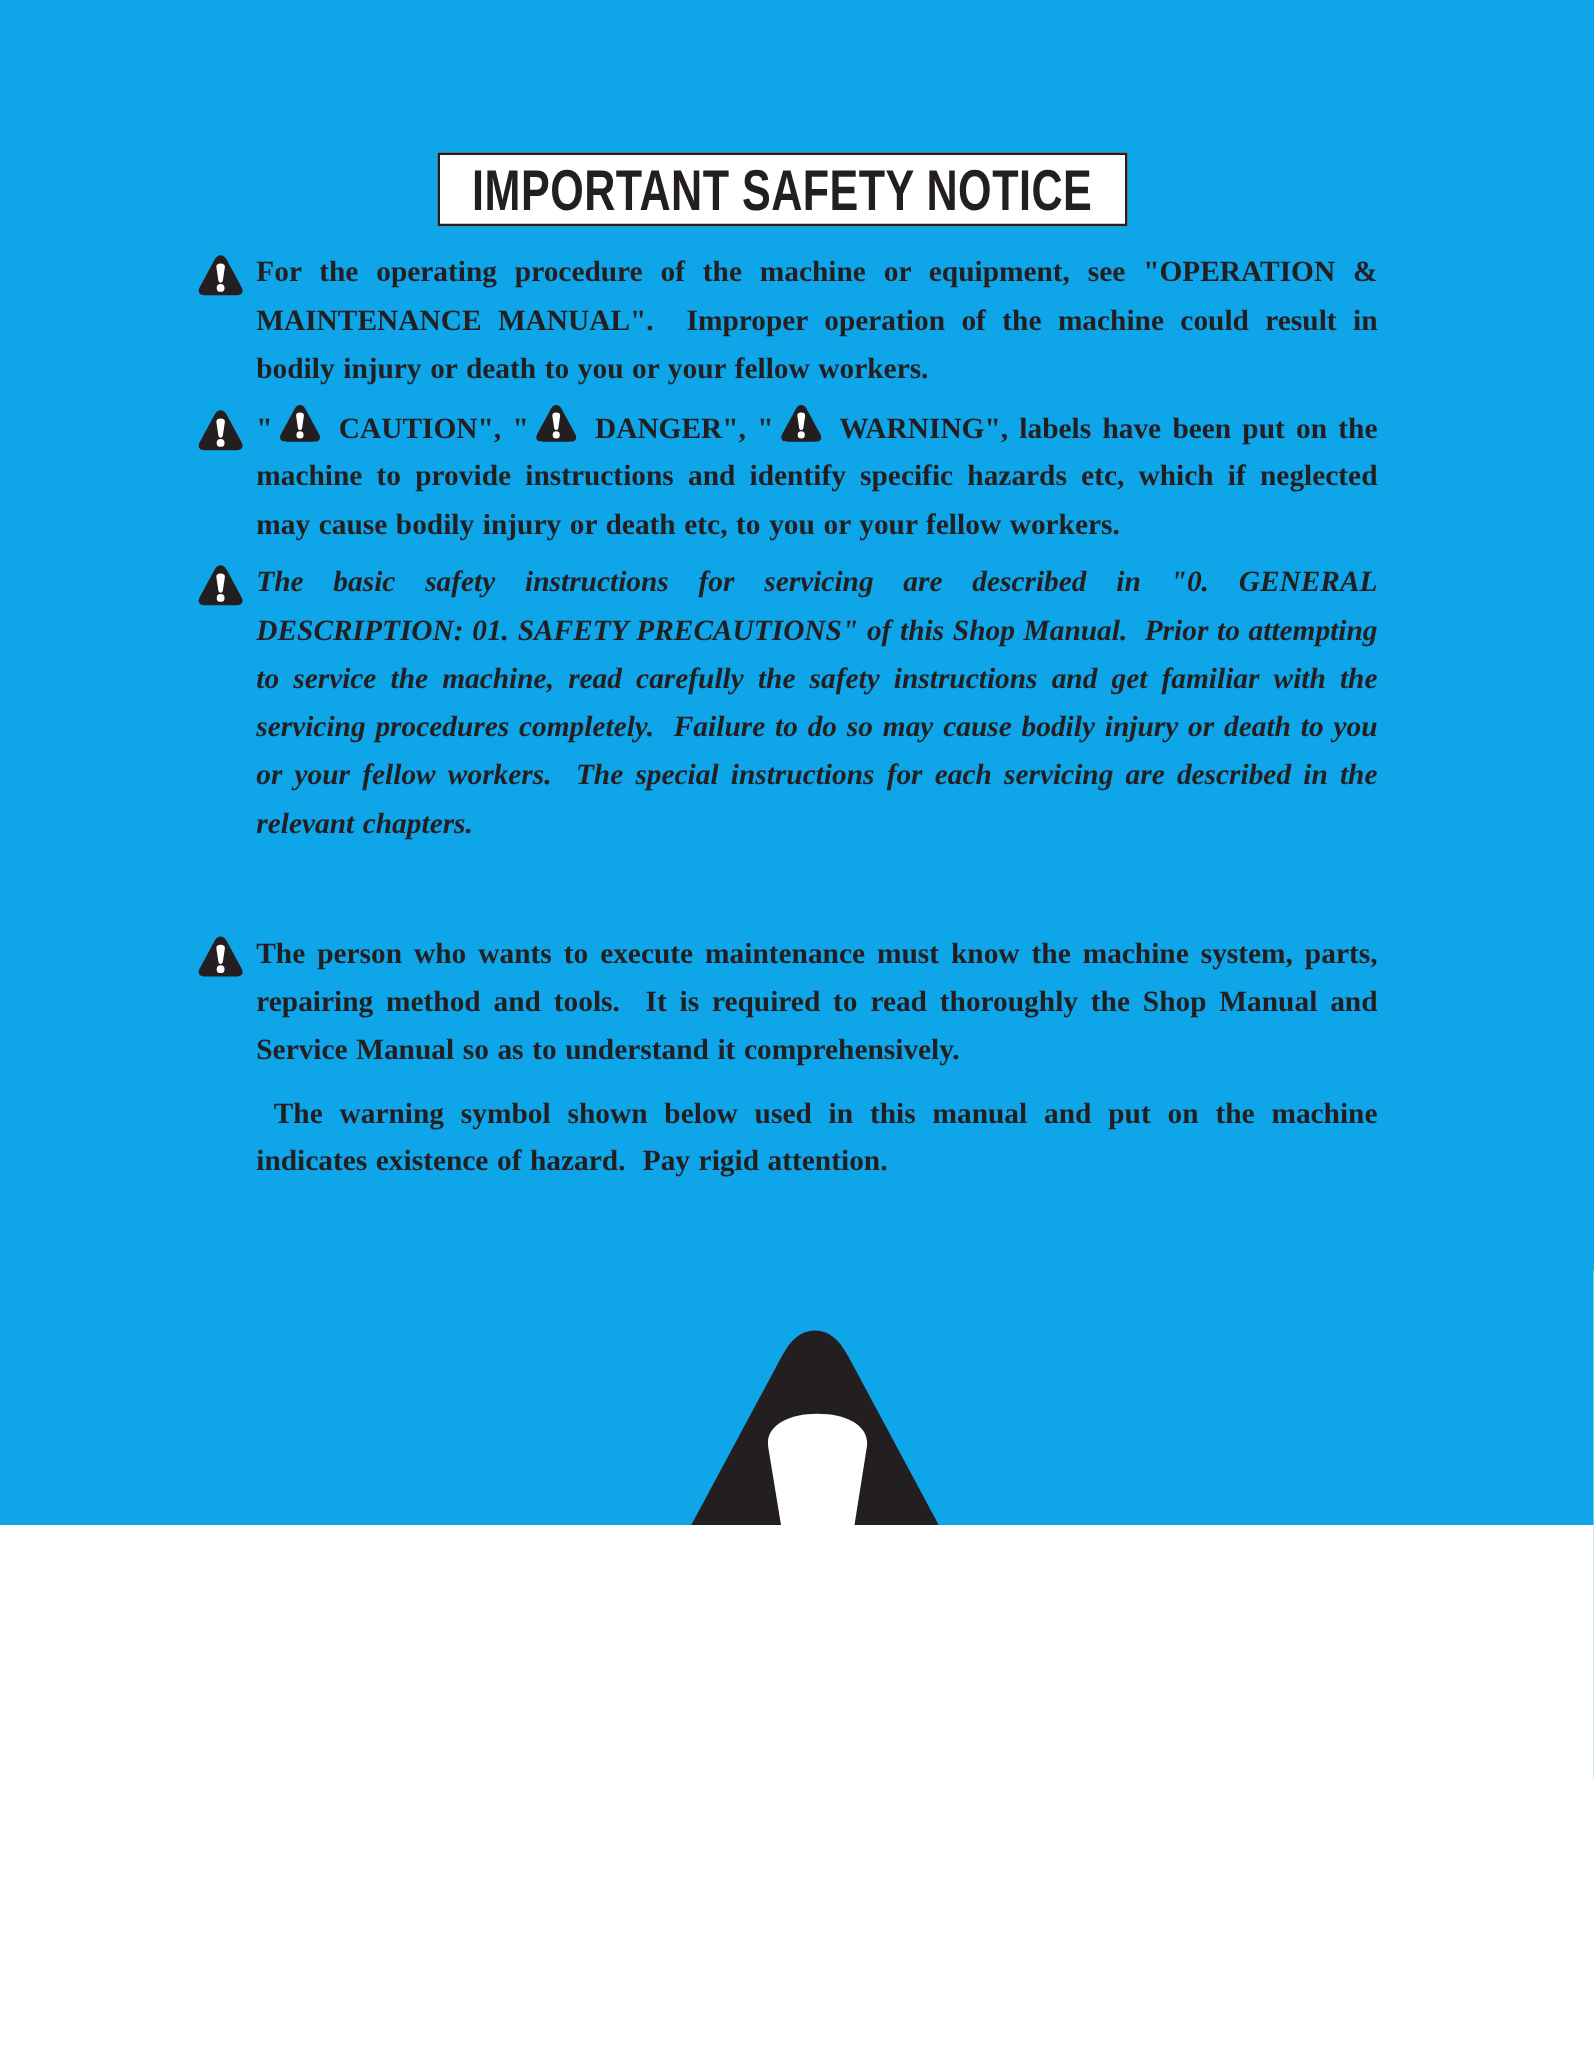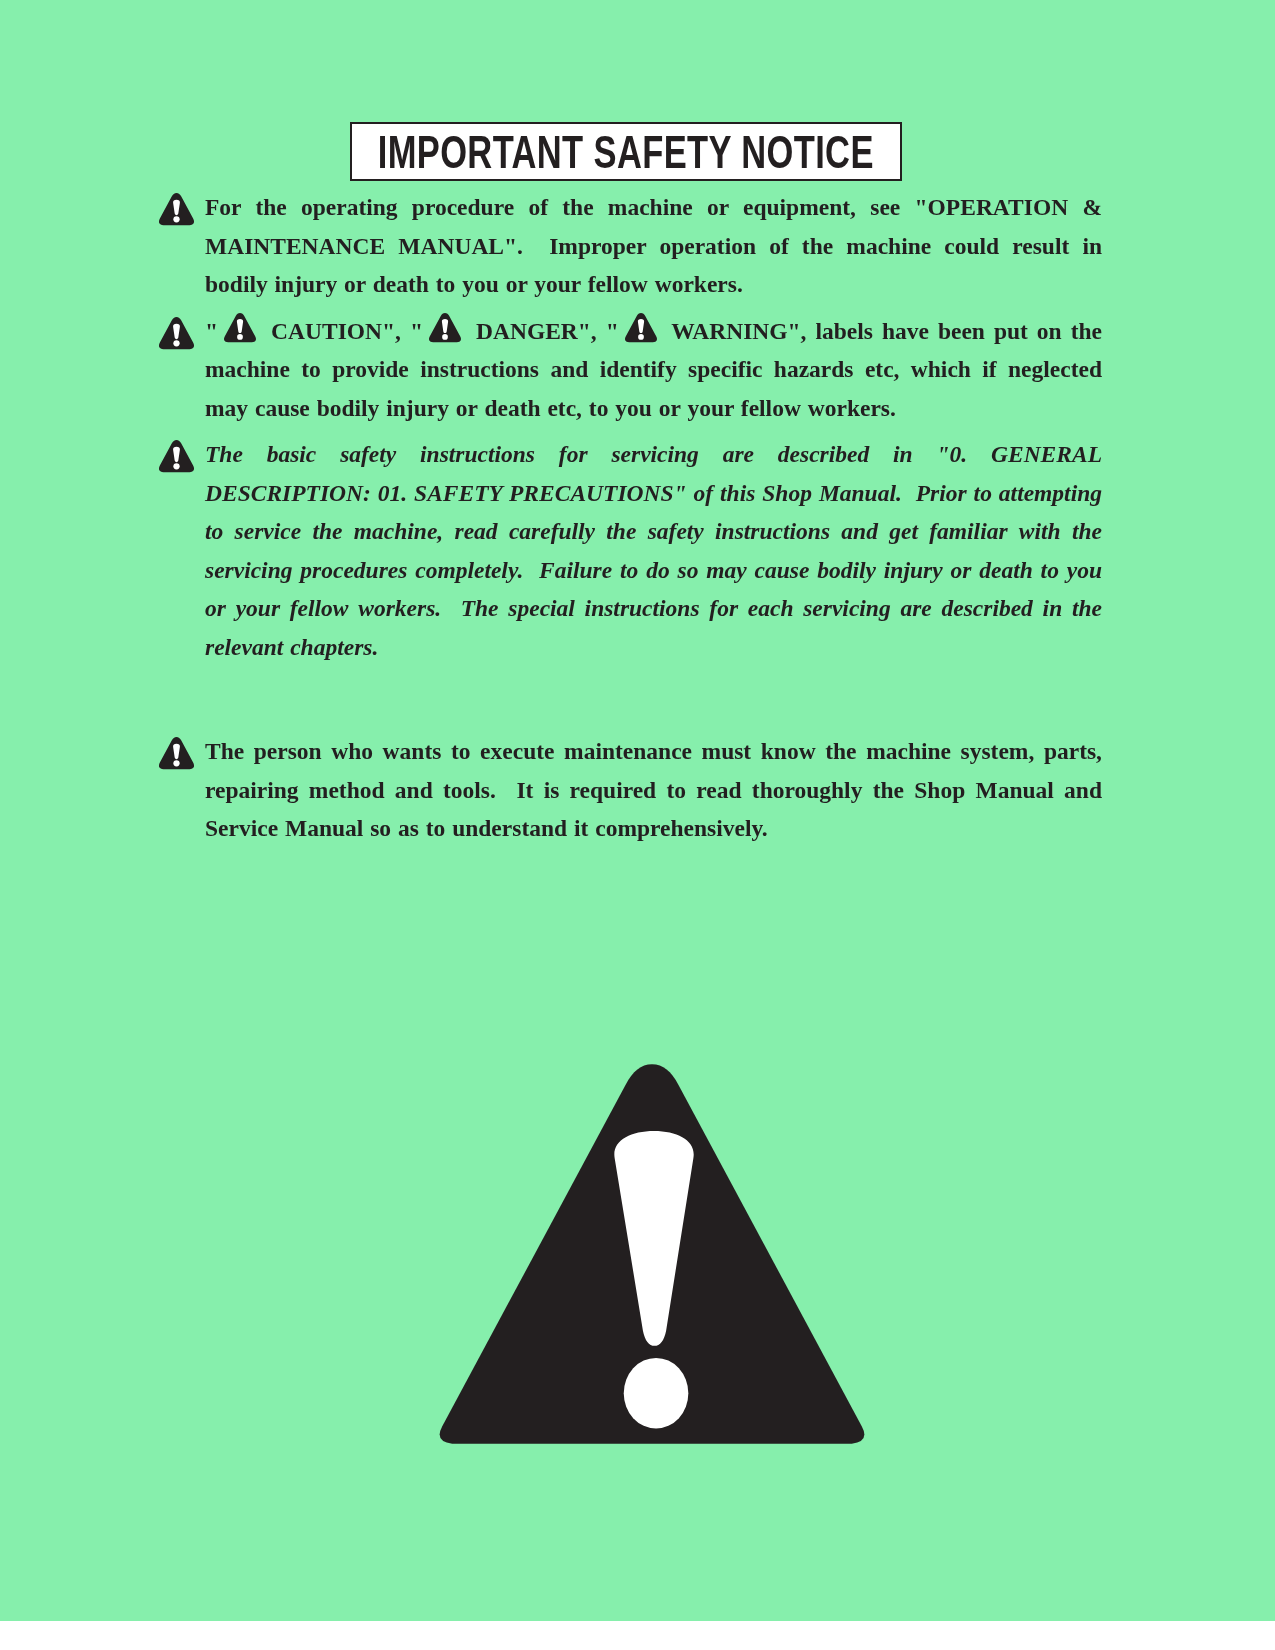--- a/index.html
+++ b/index.html
@@ -1,21 +1,21 @@
 <!DOCTYPE html>
 <html><head>
 <meta charset="utf-8">
 <title>Important Safety Notice</title>
 <style>
   html, body { margin: 0; padding: 0; background: #ffffff; }
   .page {
     position: relative;
     width: 1275px;
-    height: 1621px;
-    background: #86efac;
+    height: 1220px;
+    background: #0ea5e9;
     color: #231f20;
     font-family: "Liberation Serif", serif;
     overflow: hidden;
   }
 
   
   .title-box {
     position: absolute;
     left: 350px;
     top: 122px;
@@ -36,21 +36,21 @@
     white-space: nowrap;
     transform: scaleX(0.75);
     transform-origin: center;
     letter-spacing: 0.5px;
   }
 
   
   .content {
     position: absolute;
     left: 205px;
-    top: 188px;
+    top: 199px;
     width: 897px;
   }
   .content p {
     position: relative;
     margin: 0 0 8px 0;
     font-size: 23.5px;
     font-weight: bold;
     line-height: 38.5px;
     text-align: justify;
     word-spacing: 1px;
@@ -157,20 +157,23 @@
       <span class="bullet">
         <svg viewBox="0 0 100 92" aria-hidden="true">
           <path class="tri-fill" d="M50 3 C55.5 3 59.8 6.6 62.6 11.8 L95 71.8 C97.8 77 98.6 82.4 95.4 86.2 C92.2 90 86.8 90 81 90 L19 90 C13.2 90 7.8 90 4.6 86.2 C1.4 82.4 2.2 77 5 71.8 L37.4 11.8 C40.2 6.6 44.5 3 50 3 Z"></path>
           <path class="tri-white" d="M50 21 C56 21 60 23.8 59.2 28.8 L55 57.6 C54.4 60.8 52.6 62.6 50 62.6 C47.4 62.6 45.6 60.8 45 57.6 L40.8 28.8 C40 23.8 44 21 50 21 Z"></path>
           <circle class="tri-white" cx="50" cy="74" r="8.5"></circle>
         </svg>
       </span>
       <span>The person who wants to execute maintenance must know the machine system, parts, repairing method and tools.&nbsp; It is required to read thoroughly the Shop Manual and Service Manual so as to understand it comprehensively.</span>
     </p>
 
+    <p class="plain-par">
+      <span>The warning symbol shown below used in this manual and put on the machine indicates existence of hazard.&nbsp; Pay rigid attention.</span>
+    </p>
 
   </div>
 
   <div class="big-symbol">
     <svg viewBox="0 0 444 384" aria-hidden="true">
       <path class="tri-fill" d="M222 4 C233 4 241 11 248 24 L430 363 Q438 378 420 380 L24 380 Q6 378 14 363 L196 24 C203 11 211 4 222 4 Z"></path>
       <path class="tri-white" d="M224 70 C248 70 266 80 263 97 L236 268 C234 278 230 283 224.5 283 C219 283 215 278 213 268 L185 97 C182 80 200 70 224 70 Z"></path>
       <ellipse class="tri-white" cx="226" cy="330" rx="32" ry="35"></ellipse>
     </svg>
   </div>

